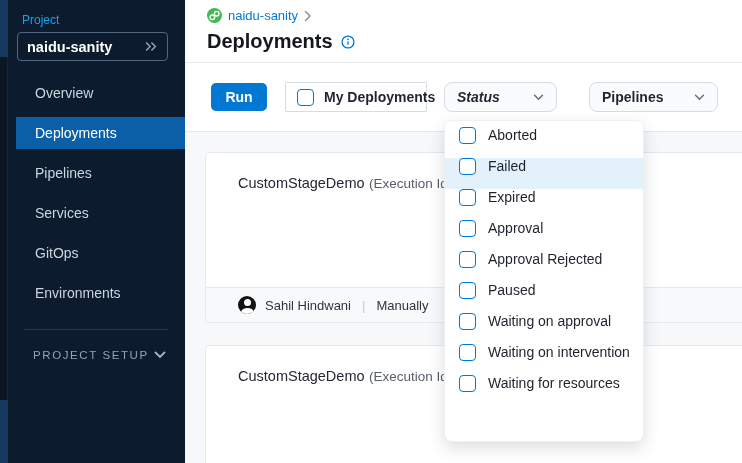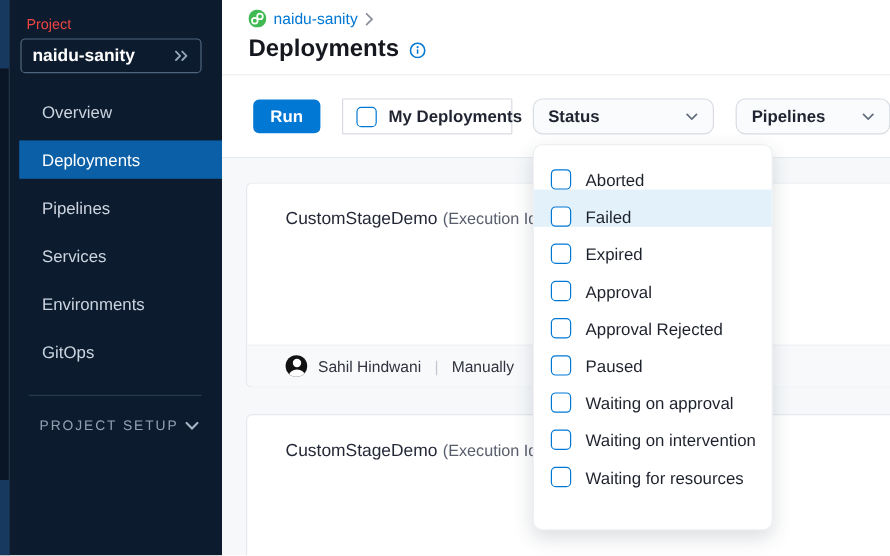--- a/index.html
+++ b/index.html
@@ -7,21 +7,21 @@
        font-family:"Liberation Sans","DejaVu Sans",sans-serif;background:#fff;}
 
   
   .rail{position:absolute;left:0;top:0;width:8px;height:463px;background:#0a1626;
         border-right:1px solid #152638;box-sizing:border-box;}
   .rail-accent-top{position:absolute;left:0;top:0;width:8px;height:57px;background:#17395f;}
   .rail-accent-bottom{position:absolute;left:0;top:400px;width:8px;height:63px;background:#17395f;}
 
   
   .sidebar{position:absolute;left:8px;top:0;width:177px;height:463px;background:#0c1c2e;}
-  .project-label{position:absolute;left:14px;top:13px;font-size:12px;color:#ef4444;}
+  .project-label{position:absolute;left:14px;top:13px;font-size:12px;color:#0ea5e9;}
   .project-selector{position:absolute;left:9px;top:32px;width:151px;height:29px;
         border:1px solid #50657e;border-radius:4px;box-sizing:border-box;display:flex;
         align-items:center;justify-content:space-between;padding:0 9px;cursor:pointer;}
   .project-name{color:#fff;font-weight:700;font-size:14.5px;white-space:nowrap;}
   .nav{position:absolute;left:8px;right:0;top:77px;}
   .nav-item{height:32px;margin-bottom:8px;display:flex;align-items:center;padding-left:19px;
         color:#ccd4df;font-size:14px;cursor:pointer;}
   .nav-item.selected{background:#0b5fa6;color:#ffffff;}
   .sidebar-divider{position:absolute;left:16px;width:144px;top:329px;border-top:1px solid #273b50;}
   .project-setup{position:absolute;left:25px;top:349px;width:133px;display:flex;align-items:center;
@@ -44,21 +44,21 @@
         margin-right:18px;cursor:pointer;}
   .checkbox{width:15px;height:15px;border:1.5px solid #0278d5;border-radius:4px;background:#fff;
         flex:none;box-sizing:content-box;}
   .checkbox-button{width:142px;height:30px;border:1px solid #d9dbe4;border-radius:1px;background:#fff;
         display:flex;align-items:center;gap:10px;padding-left:11px;box-sizing:border-box;
         margin-right:17px;cursor:pointer;}
   .btn-label{font-size:14px;font-weight:600;color:#1f2430;white-space:nowrap;}
   .filter-button{height:30px;border:1px solid #d9dbe4;border-radius:8px;background:#fafbfc;
         display:flex;align-items:center;justify-content:space-between;padding:0 12px;
         box-sizing:border-box;cursor:pointer;}
-  #status-filter{width:152px;margin-right:18px;}
+  #status-filter{width:113px;margin-right:32px;font-style:italic;}
   #pipelines-filter{width:129px;}
 
   
   .content{position:absolute;top:132px;left:0;right:0;bottom:0;background:#f6f8fa;}
   .exec-card{position:absolute;left:20px;right:0;background:#fff;border:1px solid #e5e8ee;
         border-right:none;border-radius:5px 0 0 5px;box-sizing:border-box;cursor:pointer;}
   #card-1{top:20px;height:171px;}
   #card-2{top:213px;height:171px;}
   .card-title-row{position:absolute;left:32px;top:21px;white-space:nowrap;}
   .card-pipeline{font-weight:400;font-size:14.5px;color:#242836;}
@@ -72,21 +72,21 @@
         border-radius:50%;background:#fff;}
   .avatar::after{content:"";position:absolute;left:2.5px;top:11.5px;width:13px;height:9px;
         border-radius:50%;background:#fff;}
   .footer-text{font-size:13px;color:#31343f;}
   .footer-sep{color:#c3c7d0;font-size:13px;margin:0 2px;}
 
   
   .dropdown{position:absolute;left:259px;top:120px;width:200px;height:322px;background:#fff;
         border-radius:8px;border:1px solid #eef0f4;box-shadow:0 6px 16px rgba(40,48,70,.16);
         box-sizing:border-box;padding-top:6px;z-index:10;}
-  .dropdown-item{height:31px;display:flex;align-items:flex-end;gap:12px;padding-left:14px;
+  .dropdown-item{height:31px;display:flex;align-items:flex-start;gap:12px;padding-left:14px;
         font-size:14px;color:#1e222c;cursor:pointer;}
   .dropdown-item.highlighted{background:#e2f1fa;}
 
   .icon{display:inline-flex;align-items:center;justify-content:center;flex:none;}
 </style>
 </head>
 <body>
 
 <div class="app">
 
@@ -113,24 +113,24 @@
       <div class="nav-item selected">
         <span>Deployments</span>
       </div>
       <div class="nav-item">
         <span>Pipelines</span>
       </div>
       <div class="nav-item">
         <span>Services</span>
       </div>
       <div class="nav-item">
+        <span>GitOps</span>
+      </div>
+      <div class="nav-item">
         <span>Environments</span>
-      </div>
-      <div class="nav-item">
-        <span>GitOps</span>
       </div>
     </div>
 
     <div class="sidebar-divider"></div>
 
     <div class="project-setup">
       <span>PROJECT SETUP</span>
       <span class="icon">
         <svg width="12" height="8" viewBox="0 0 12 8">
             <path d="M1.5 1.5L6 6l4.5-4.5" stroke="#a7b4c6" stroke-width="1.8" fill="none" stroke-linecap="round"></path>

